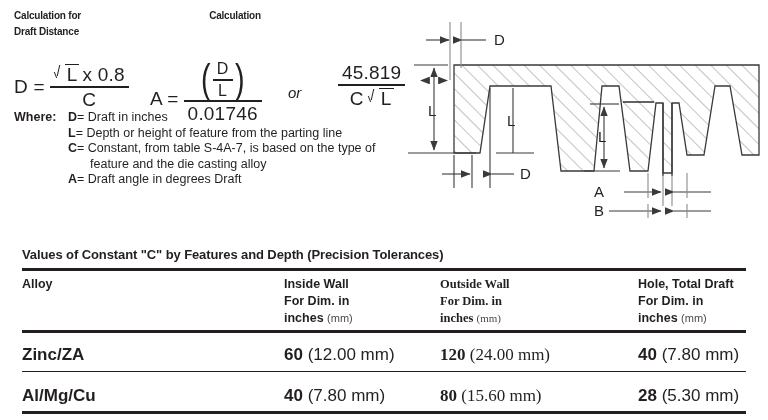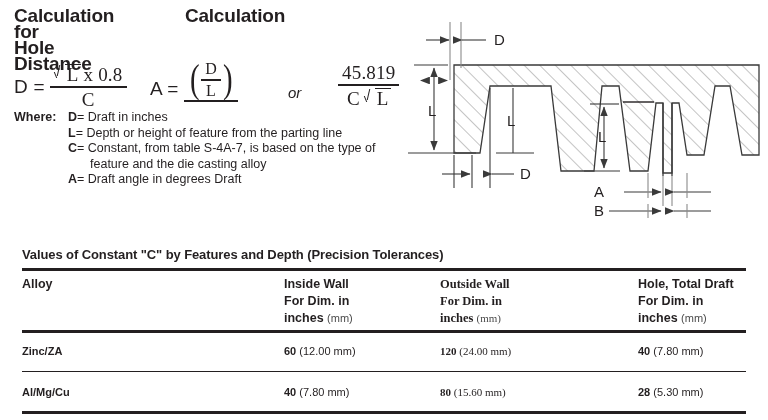--- a/index.html
+++ b/index.html
@@ -13,21 +13,21 @@
     position: relative;
     font-family: "Liberation Sans", sans-serif;
     color: #231f20;
     overflow: hidden;
   }
 
   
   .formula-heading {
     position: absolute;
     font-weight: bold;
-    font-size: 19px;
+    font-size: 10px;
     line-height: 16px;
     letter-spacing: -0.2px;
     text-align: center;
   }
   #calc-draft-distance-heading { left: 14px;  top: 8px;  width: 120px; text-align: left; }
   #calc-draft-angle-heading    { left: 160px; top: 8px;  width: 150px; }
 
   
   .eq {
     position: absolute;
@@ -35,21 +35,20 @@
     align-items: center;
     font-size: 19px;
     letter-spacing: 0.2px;
   }
   .eq .lhs { margin-right: 5px; }
   .frac {
     display: inline-flex;
     flex-direction: column;
     align-items: center;
     justify-content: center;
-    font-family: Liberation Serif, serif;
   }
   .frac .num, .frac .den {
     padding: 0 4px;
     white-space: nowrap;
     line-height: 1.12;
   }
   .frac .bar {
     width: 100%;
     height: 1.6px;
     background: #231f20;
@@ -152,42 +151,42 @@
     position: absolute;
     font-weight: bold;
     font-size: 12.5px;
     line-height: 17px;
     white-space: nowrap;
   }
   .th .unit { font-weight: normal; font-size: 11px; color: #4a4a4a; }
 
   .td {
     position: absolute;
-    font-size: 11px;
+    font-size: 17px;
     white-space: nowrap;
   }
   .td .val { font-weight: bold; }
   .td .metric { font-weight: normal; }
 
   
   .col-alloy   { left: 22px; }
   .col-inside  { left: 248px; margin-left: 36px; }
   .col-outside { left: 440px; font-family: Liberation Serif, serif; }
   .col-hole    { left: 638px; }
 
   .row-head { top: 276px; }
   .row-1    { top: 345px; }
   .row-2    { top: 386px; }
 </style>
 </head>
 <body>
 
 <div class="formula-heading" id="calc-draft-distance-heading">
   <div>Calculation for</div>
-  <div>Hole Distance</div>
+  <div>Draft Distance</div>
 </div>
 
 <div class="formula-heading" id="calc-draft-angle-heading">
   <div>Calculation</div>
 </div>
 
 <div class="eq" id="eq-draft-distance" style="left:14px; top:63px;">
   <span class="lhs">D =</span>
   <span class="frac">
     <span class="num">
@@ -206,20 +205,21 @@
         <span class="pglyph">(</span>
         <span class="frac" style="font-size:16px;">
           <span class="num">D</span>
           <span class="bar"></span>
           <span class="den">L</span>
         </span>
         <span class="pglyph">)</span>
       </span>
     </span>
     <span class="bar"></span>
+    <span class="den">0.01746</span>
   </span>
 </div>
 
 <div class="or-word" id="or-separator" style="left:288px; top:84px;">or</div>
 
 <div class="eq" id="eq-draft-angle-alt" style="left:338px; top:62px;">
   <span class="frac">
     <span class="num">45.819</span>
     <span class="bar"></span>
     <span class="den">

